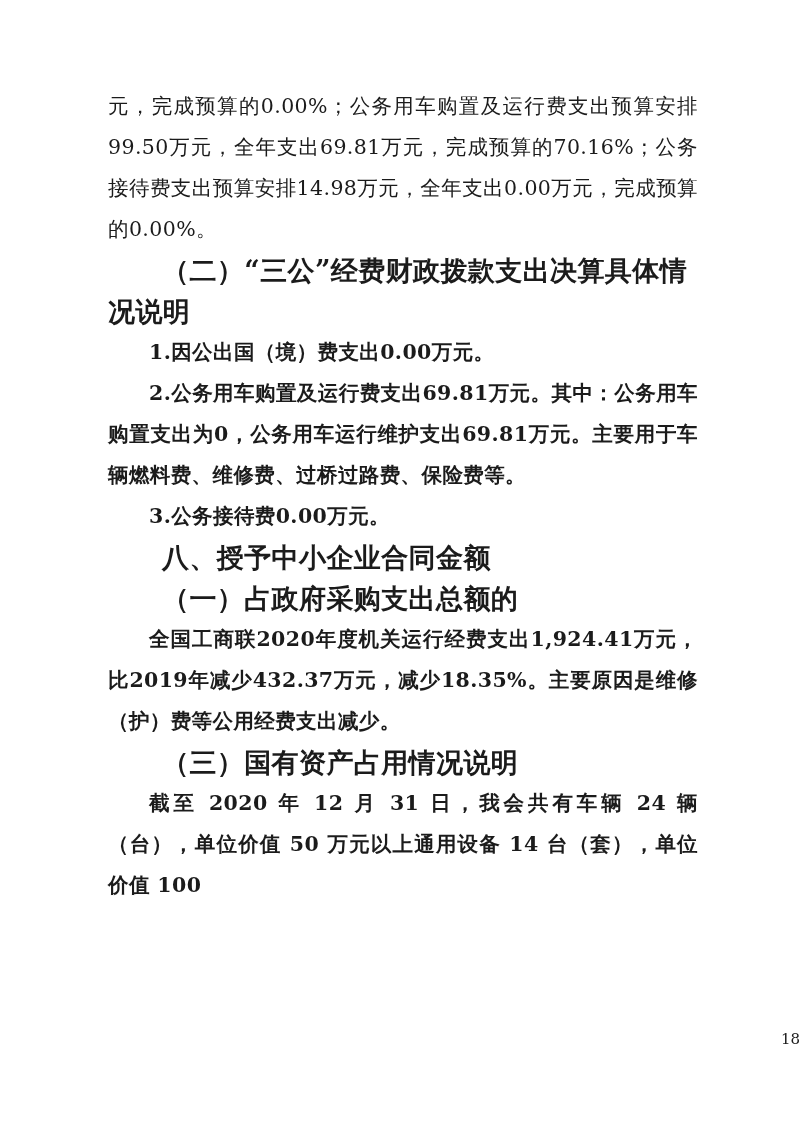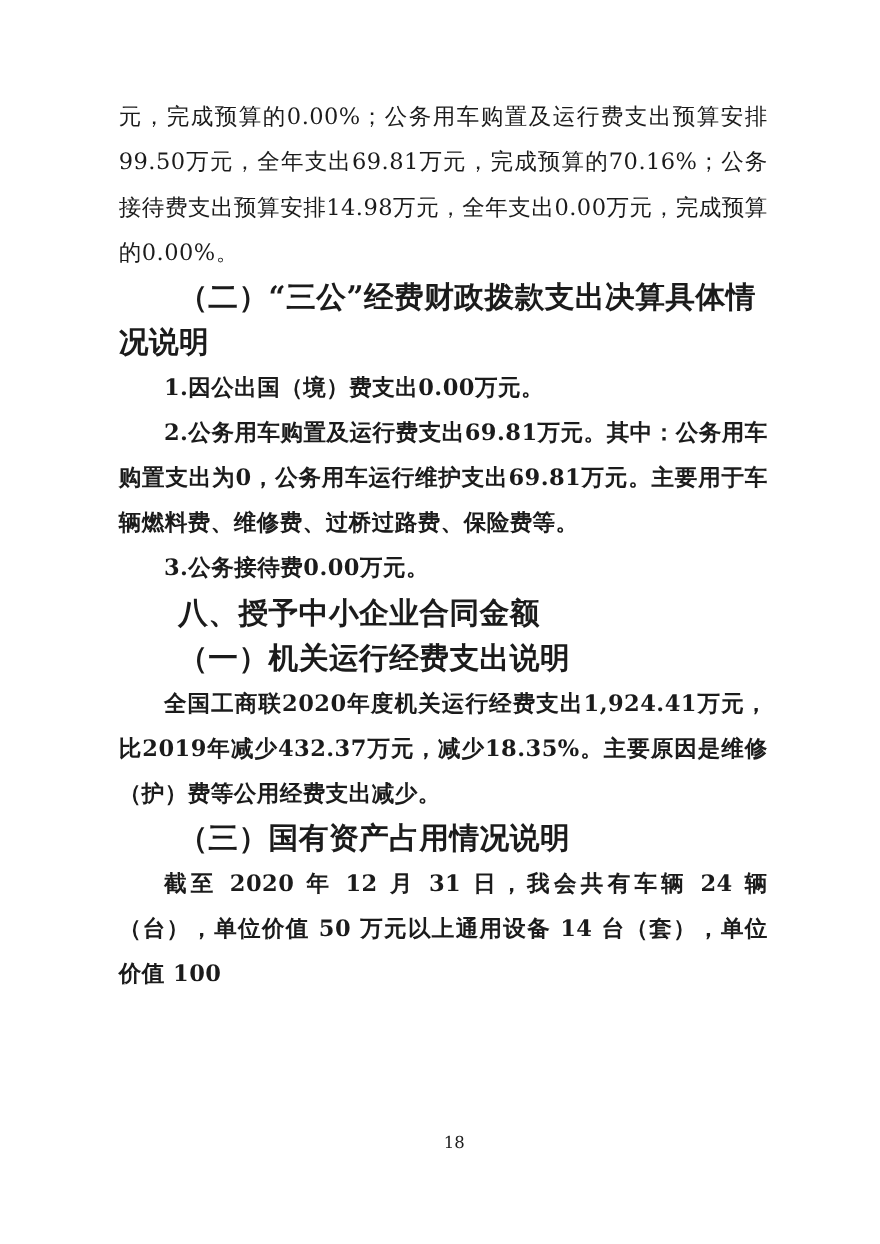--- a/index.html
+++ b/index.html
@@ -44,21 +44,21 @@
     letter-spacing: 0.4px;
     font-weight: 700;
     text-indent: 2em;
     margin: 0;
   }
   .page-number {
     position: absolute;
     left: 0;
     right: 0;
     top: 1030px;
-    text-align: center;
+    text-align: right;
     font-size: 15px;
     font-family: "DejaVu Serif", "Liberation Serif", serif;
     color: #1b1b1b;
     padding-left: 26px;
   }
   
   .page::after {
     content: "";
     position: absolute;
     inset: 0;
@@ -78,21 +78,21 @@
     <p class="heading">（二）“三公”经费财政拨款支出决算具体情况说明</p>
 
     <p class="para indent2">1.因公出国（境）费支出0.00万元。</p>
 
     <p class="para indent2">2.公务用车购置及运行费支出69.81万元。其中：公务用车购置支出为0，公务用车运行维护支出69.81万元。主要用于车辆燃料费、维修费、过桥过路费、保险费等。</p>
 
     <p class="para indent2">3.公务接待费0.00万元。</p>
 
     <p class="heading">八、授予中小企业合同金额</p>
 
-    <p class="heading">（一）机关运行经费支出说明</p>
+    <p class="heading">（一）占政府采购支出总额的</p>
 
     <p class="para indent2">全国工商联2020年度机关运行经费支出1,924.41万元，比2019年减少432.37万元，减少18.35%。主要原因是维修（护）费等公用经费支出减少。</p>
 
 
 
     <p class="heading">（三）国有资产占用情况说明</p>
 
     <p class="para indent2">截至 2020 年 12 月 31 日，我会共有车辆 24 辆（台），单位价值 50 万元以上通用设备 14 台（套），单位价值 100</p>
 
   </div>

